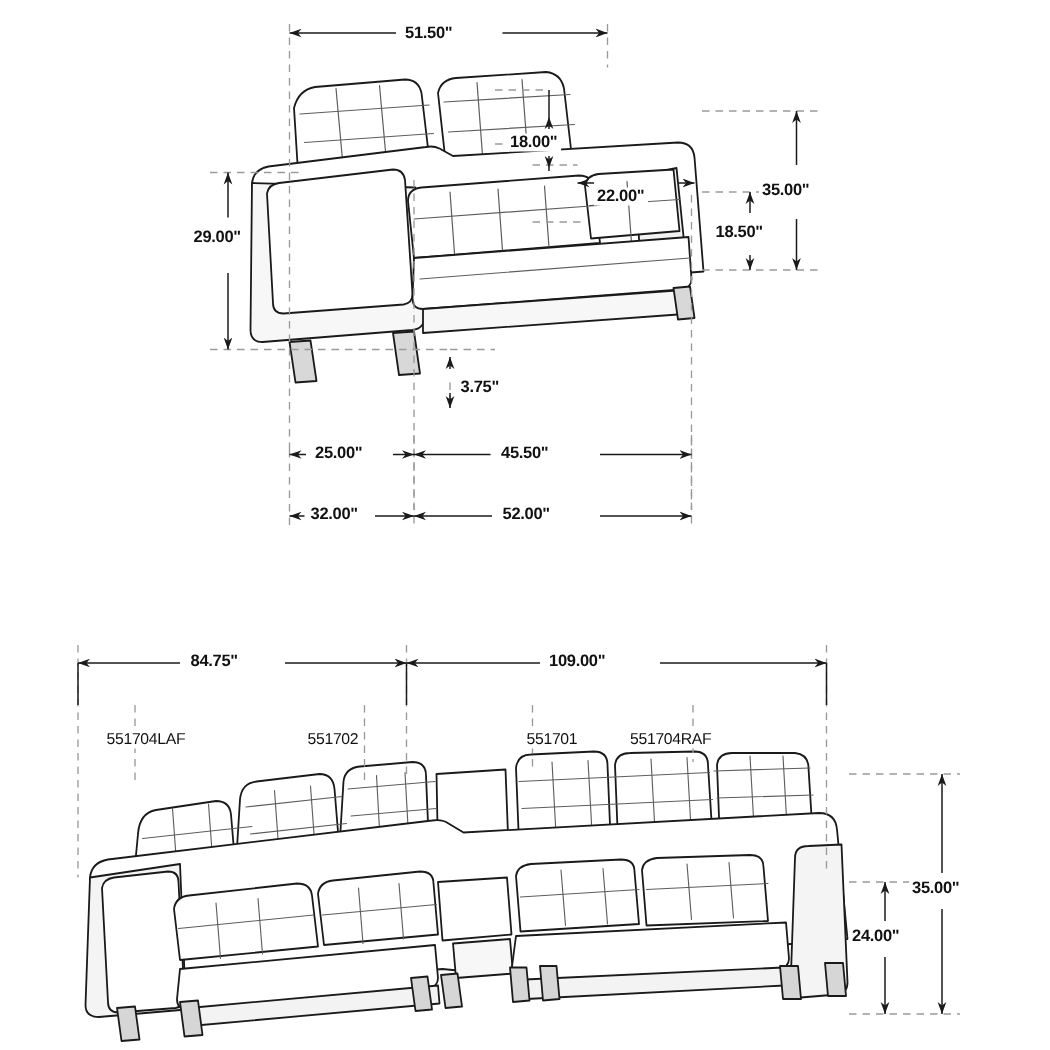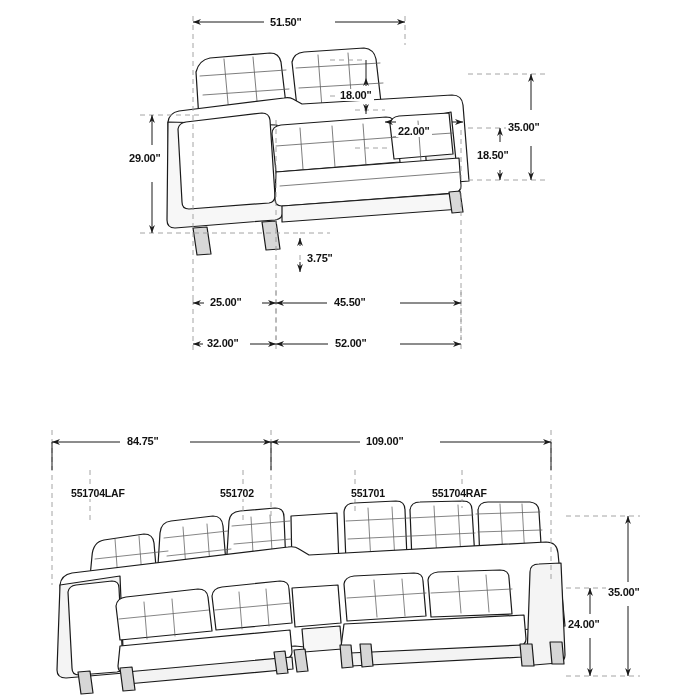--- a/index.html
+++ b/index.html
@@ -36,21 +36,21 @@
     background: #ffffff;
     padding: 0 2px;
     white-space: nowrap;
     letter-spacing: -0.2px;
     line-height: 12px;
   }
   .sku-label {
     position: absolute;
     font-family: "Liberation Sans", sans-serif;
     font-size: 10.5px;
-    font-weight: 700;
+    font-weight: 400;
     color: #111111;
     background: #ffffff;
     white-space: nowrap;
     letter-spacing: -0.2px;
     line-height: 12px;
   }
 </style>
 </head>
 <body>
 
@@ -254,17 +254,17 @@
   <div class="dim-label" style="left:332px; top:296px;">45.50"</div>
   <div class="dim-label" style="left:205px; top:337px;">32.00"</div>
   <div class="dim-label" style="left:333px; top:337px;">52.00"</div>
 
   <div class="dim-label" style="left:125px; top:435px;">84.75"</div>
   <div class="dim-label" style="left:364px; top:435px;">109.00"</div>
   <div class="dim-label" style="left:606px; top:586px;">35.00"</div>
   <div class="dim-label" style="left:566px; top:618px;">24.00"</div>
 
   <div class="sku-label" style="left:71px; top:487px;">551704LAF</div>
-  <div class="sku-label" style="left:220px; top:487px;">551702</div>
+  <div class="sku-label" style="left:205px; top:487px;">551702</div>
   <div class="sku-label" style="left:327px; top:487px;padding-left:24px;">551701</div>
-  <div class="sku-label" style="left:420px; top:487px;margin-left:12px;">551704RAF</div>
+  <div class="sku-label" style="left:420px; top:487px;">551704RAF</div>
 
 </div>
 
 </body></html>

